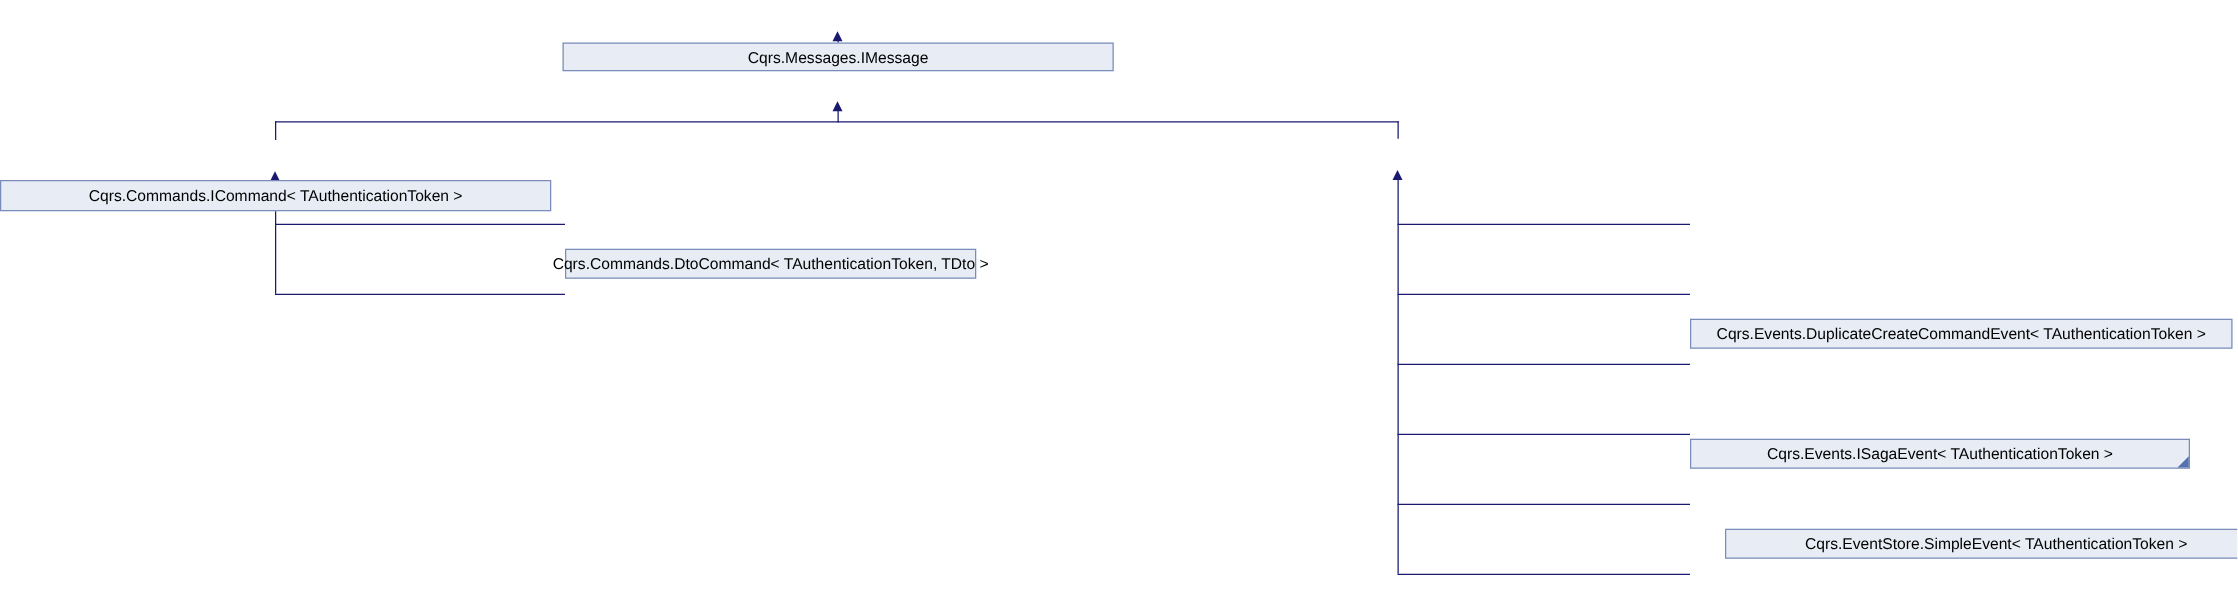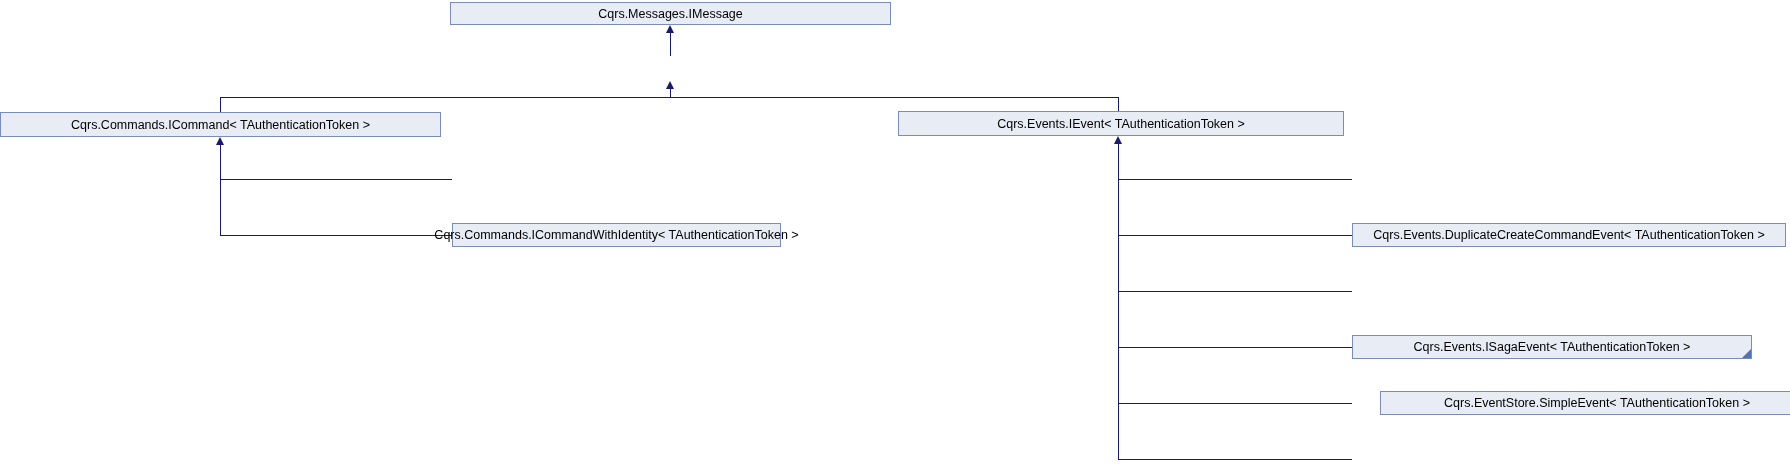--- a/index.html
+++ b/index.html
@@ -25,20 +25,21 @@
     box-sizing:border-box;
     background:var(--node-fill);
     border:1px solid var(--node-border);
     color:var(--text);
     font-size:12.5px;
     display:flex;
     align-items:center;
     justify-content:center;
     white-space:nowrap;
     cursor:pointer;
+    margin-top:32px;
   }
   .node.current{
     background:var(--current-node-fill);
     border:2px solid var(--current-node-border);
     cursor:default;
   }
   .edge{position:absolute;background:var(--edge);}
   .edge.h{height:1px;}
   .edge.v{width:1px;}
   .arrowhead{
@@ -82,30 +83,29 @@
   <div class="edge h" style="left:1118px;top:291px;width:234px"></div>
   <div class="edge h" style="left:1118px;top:347px;width:234px"></div>
   <div class="edge h" style="left:1118px;top:403px;width:234px"></div>
   <div class="edge h" style="left:1118px;top:459px;width:234px"></div>
 
   <div class="node" style="left:450px;top:2px;width:441px;height:23px">Cqrs.Messages.IMessage</div>
 
 
   <div class="node" style="left:0px;top:112px;width:441px;height:25px">Cqrs.Commands.ICommand&lt; TAuthenticationToken &gt;</div>
 
-  <div class="node" style="left:898px;top:111px;width:446px;height:25px">Cqrs.Events.IEvent&lt; TAuthenticationToken &gt;</div>
 
+  <div class="node" style="left:452px;top:167px;width:329px;height:24px">Cqrs.Commands.DtoCommand&lt; TAuthenticationToken, TDto &gt;</div>
 
-  <div class="node" style="left:452px;top:223px;width:329px;height:24px">Cqrs.Commands.ICommandWithIdentity&lt; TAuthenticationToken &gt;</div>
 
 
   <div class="node" style="left:1352px;top:223px;width:434px;height:24px">Cqrs.Events.DuplicateCreateCommandEvent&lt; TAuthenticationToken &gt;</div>
 
 
-  <div class="node" style="left:1352px;top:335px;width:400px;height:24px">
+  <div class="node" style="left:1352px;top:319px;width:400px;height:24px">
     <span>Cqrs.Events.ISagaEvent&lt; TAuthenticationToken &gt;</span>
     <span class="fold"></span>
   </div>
 
   <div class="node" style="left:1380px;top:391px;width:434px;height:24px">Cqrs.EventStore.SimpleEvent&lt; TAuthenticationToken &gt;</div>
 
 
 </div>
 
 </body></html>

